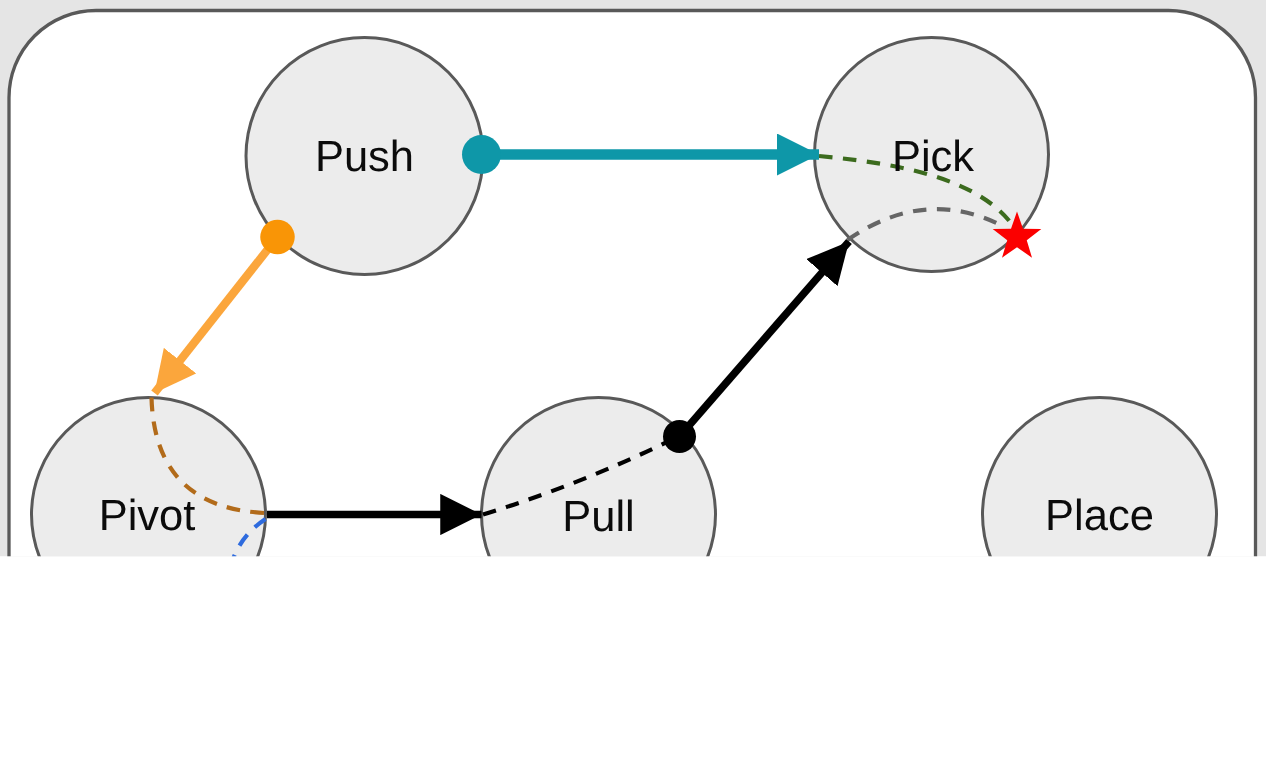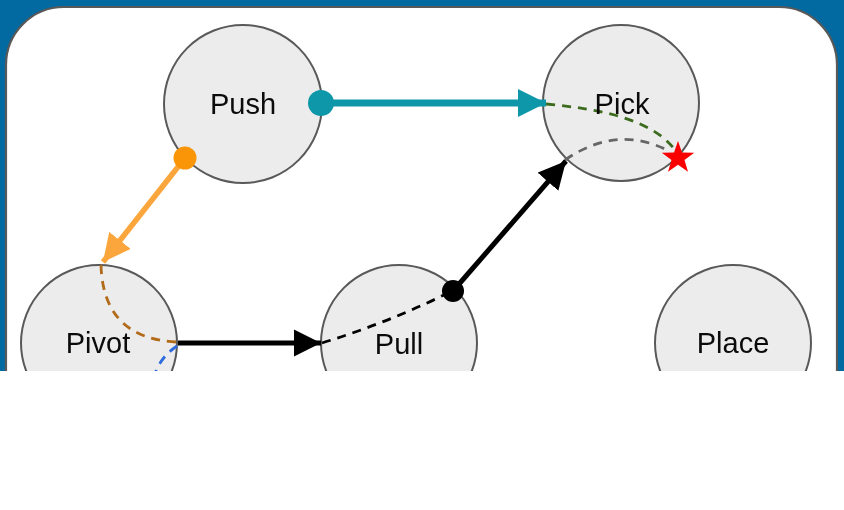--- a/index.html
+++ b/index.html
@@ -5,21 +5,21 @@
   html, body {
     margin: 0;
     padding: 0;
     background: #ffffff;
     font-family: "Liberation Sans", sans-serif;
   }
   .stage {
     position: relative;
     width: 844px;
     height: 371px;
-    background: #0369a1;
+    background: #e5e5e5;
     overflow: hidden;
   }
   svg { display: block; }
   .node-circle {
     fill: #ececec;
     stroke: #595959;
     stroke-width: 2;
   }
   .node-label {
     font-family: "Liberation Sans", sans-serif;

